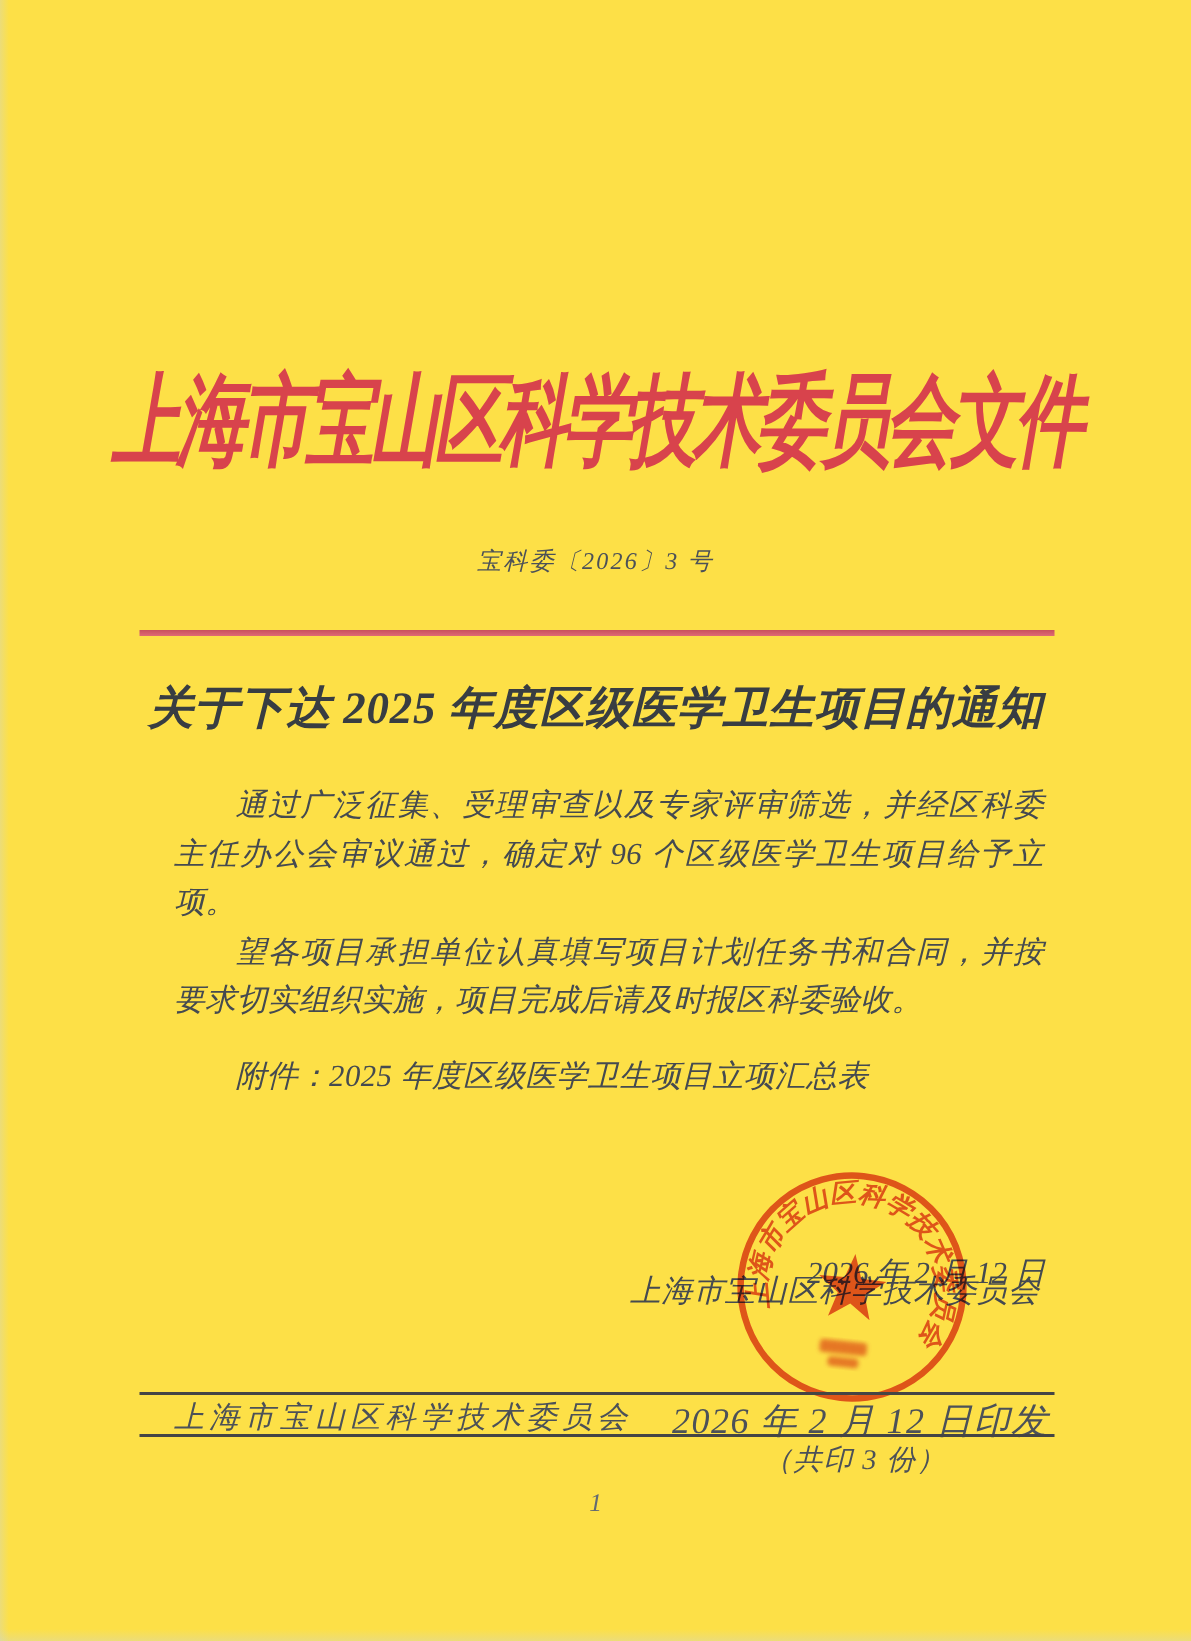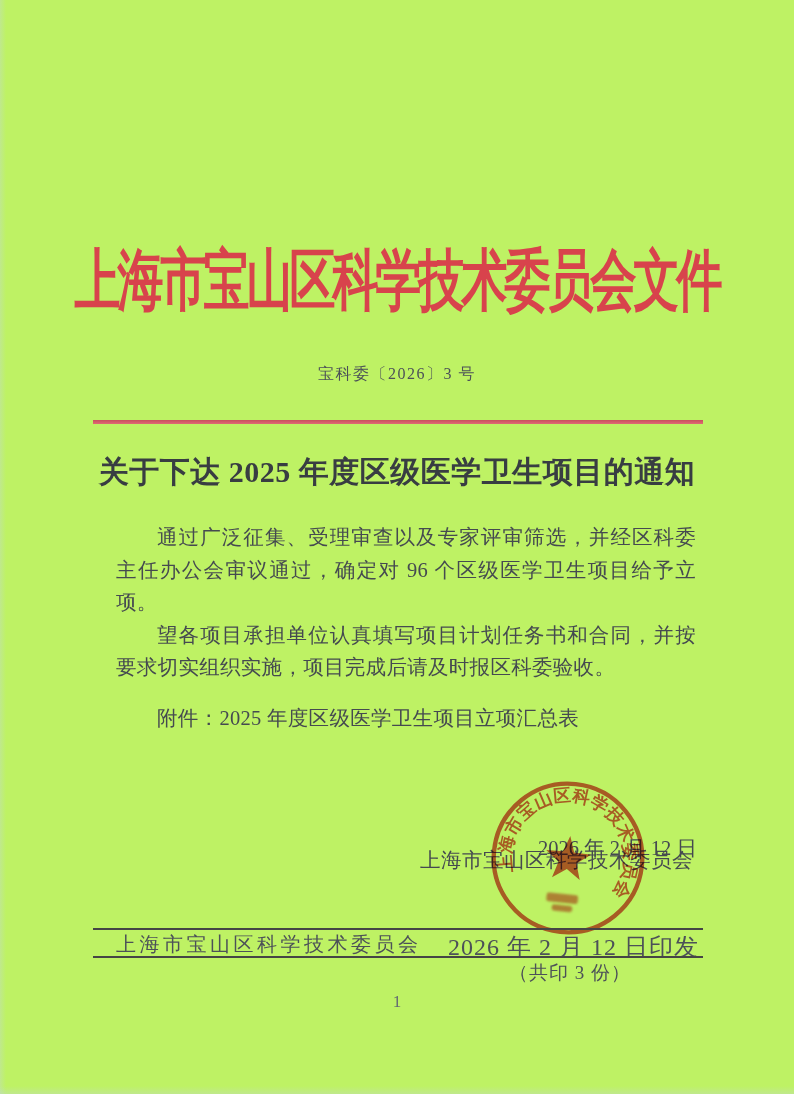--- a/index.html
+++ b/index.html
@@ -4,21 +4,21 @@
 <style>
   * { margin: 0; padding: 0; box-sizing: border-box; }
   html, body { background: #ffffff; }
   body {
     width: 794px; height: 1094px;
     position: relative;
     font-family: "Liberation Serif", "DejaVu Serif", serif;
     color: #42474d;
     overflow: hidden;
   }
-  .page { position: absolute; inset: 0; background: #bef264; }
+  .page { position: absolute; inset: 0; background: #fde047; font-style: italic; }
 
   
   .edge-left {
     position: absolute; left: 0; top: 0; width: 6px; height: 100%;
     background: linear-gradient(to right, rgba(195,212,236,0.30), rgba(195,212,236,0));
   }
   .edge-bottom {
     position: absolute; left: 0; bottom: 0; width: 100%; height: 8px;
     background: linear-gradient(to top, rgba(195,212,236,0.30), rgba(195,212,236,0));
   }

